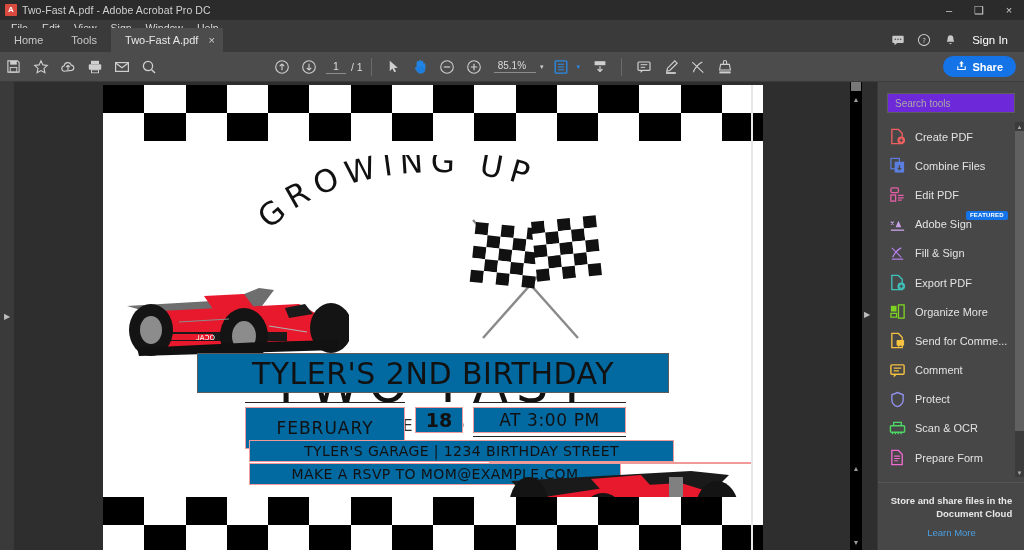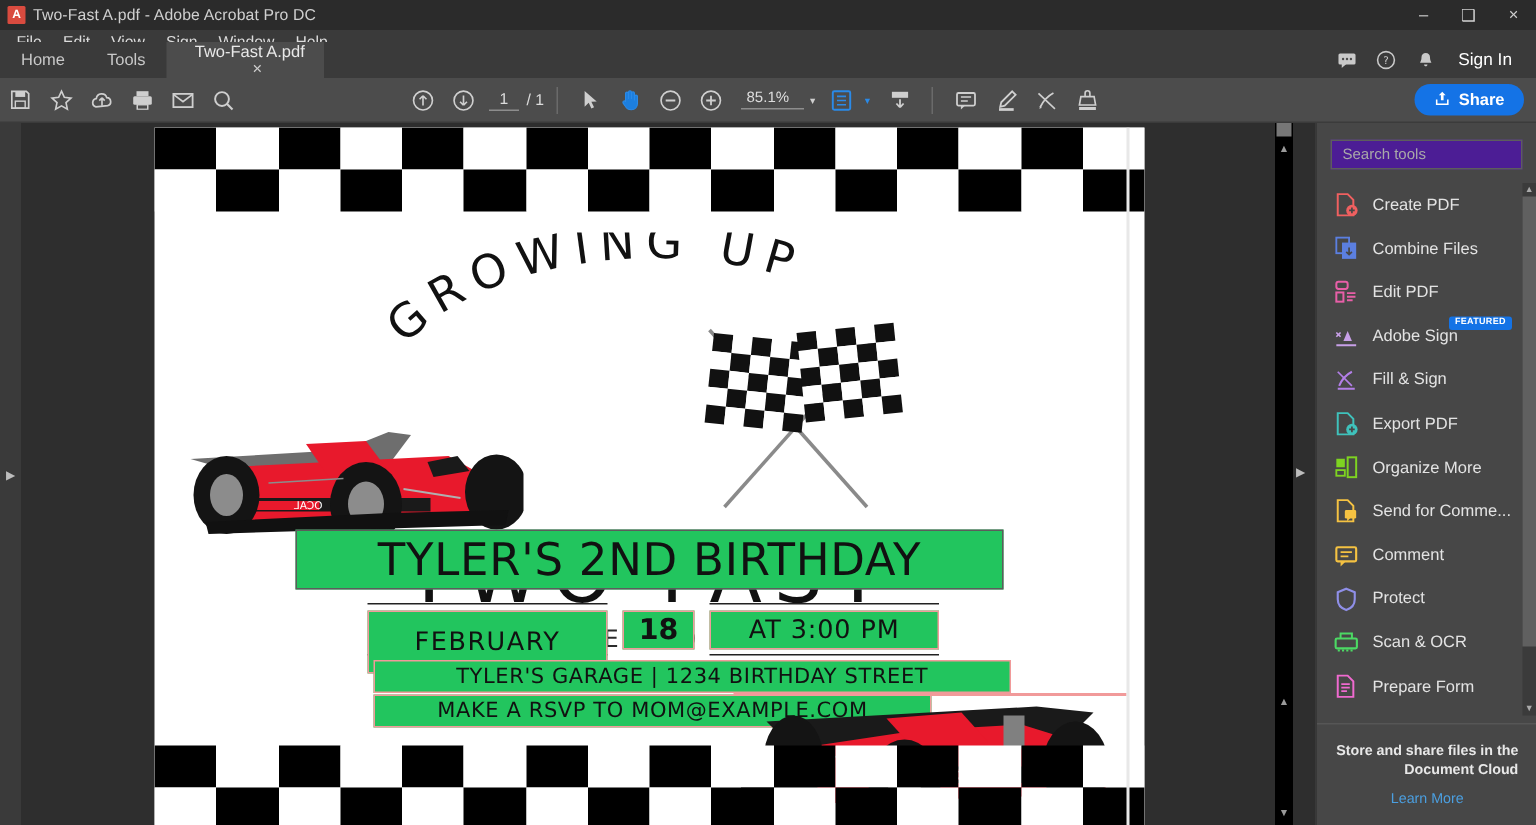--- a/index.html
+++ b/index.html
@@ -43,21 +43,21 @@
   .tabbar {
     position: absolute; top: 28px; left: 0; width: 1024px; height: 24px;
     background: #3a3a3a; display: flex; align-items: flex-end;
   }
   .tab {
     height: 24px; display: flex; align-items: center; padding: 0 14px;
     font-size: 11px; color: #c8c8c8;
   }
   .tab.doc {
     background: #4c4c4c; color: #e8e8e8; padding-right: 8px;
-    min-width: 105px; justify-content: center; flex-direction: column;
+    min-width: 105px; justify-content: center;
   }
   .tab-close {
     margin-left: 10px; font-size: 11px; color: #cfcfcf; line-height: 1;
   }
   .signin-wrap {
     position: absolute; right: 0; top: 28px; height: 24px;
     display: flex; align-items: center; gap: 2px; padding-right: 8px;
   }
   .sb-icon {
     width: 24px; height: 24px; display: flex; align-items: center; justify-content: center;
@@ -131,21 +131,21 @@
   .right-rail-arrow {
     position: absolute; left: 864px; top: 228px; color: #bdbdbd; font-size: 8px;
   }
 
   
   .tools-panel {
     position: absolute; left: 877px; top: 0; width: 147px; height: 468px;
     background: #474747; border-left: 1px solid #383838;
   }
   .search-tools {
-    margin: 11px 9px 0 9px; height: 20px; background: #4c1d95;
+    margin: 11px 9px 0 9px; height: 20px; background: #6d28d9;
     border: 1px solid #5d5d5d; border-radius: 0;
     display: flex; align-items: center; padding: 0 7px;
     font-size: 10px; color: #a9a9a9;
   }
   .tools-list {
     position: absolute; top: 40px; left: 0; width: 147px; height: 355px;
     overflow: hidden;
   }
   .tool-row {
     display: flex; align-items: center; height: 29.2px; padding-left: 11px; gap: 9px;
@@ -198,21 +198,21 @@
     font-size: 51px; letter-spacing: 8px; color: #111; font-weight: 400;
     font-family: "DejaVu Sans", sans-serif;
   }
   .raceon {
     position: absolute; left: 0; top: 331px; width: 660px; text-align: center;
     font-size: 16px; letter-spacing: 3.3px; color: #2b2b2b;
     font-family: "DejaVu Sans", sans-serif;
   }
 
   .field {
-    position: absolute; background: #22c55e; border: 1.2px solid #f19a9a;
+    position: absolute; background: #0369a1; border: 1.2px solid #f19a9a;
     display: flex; align-items: center; justify-content: center;
     color: #111; font-family: "DejaVu Sans", sans-serif;
   }
   .field-title {
     left: 94px; top: 268px; width: 472px; height: 40px;
     border: 1.4px solid #5c5c5c;
     font-size: 30px; letter-spacing: .5px; font-weight: 400;
   }
   .hr-line { position: absolute; background: #222; height: 1.3px; }
 

